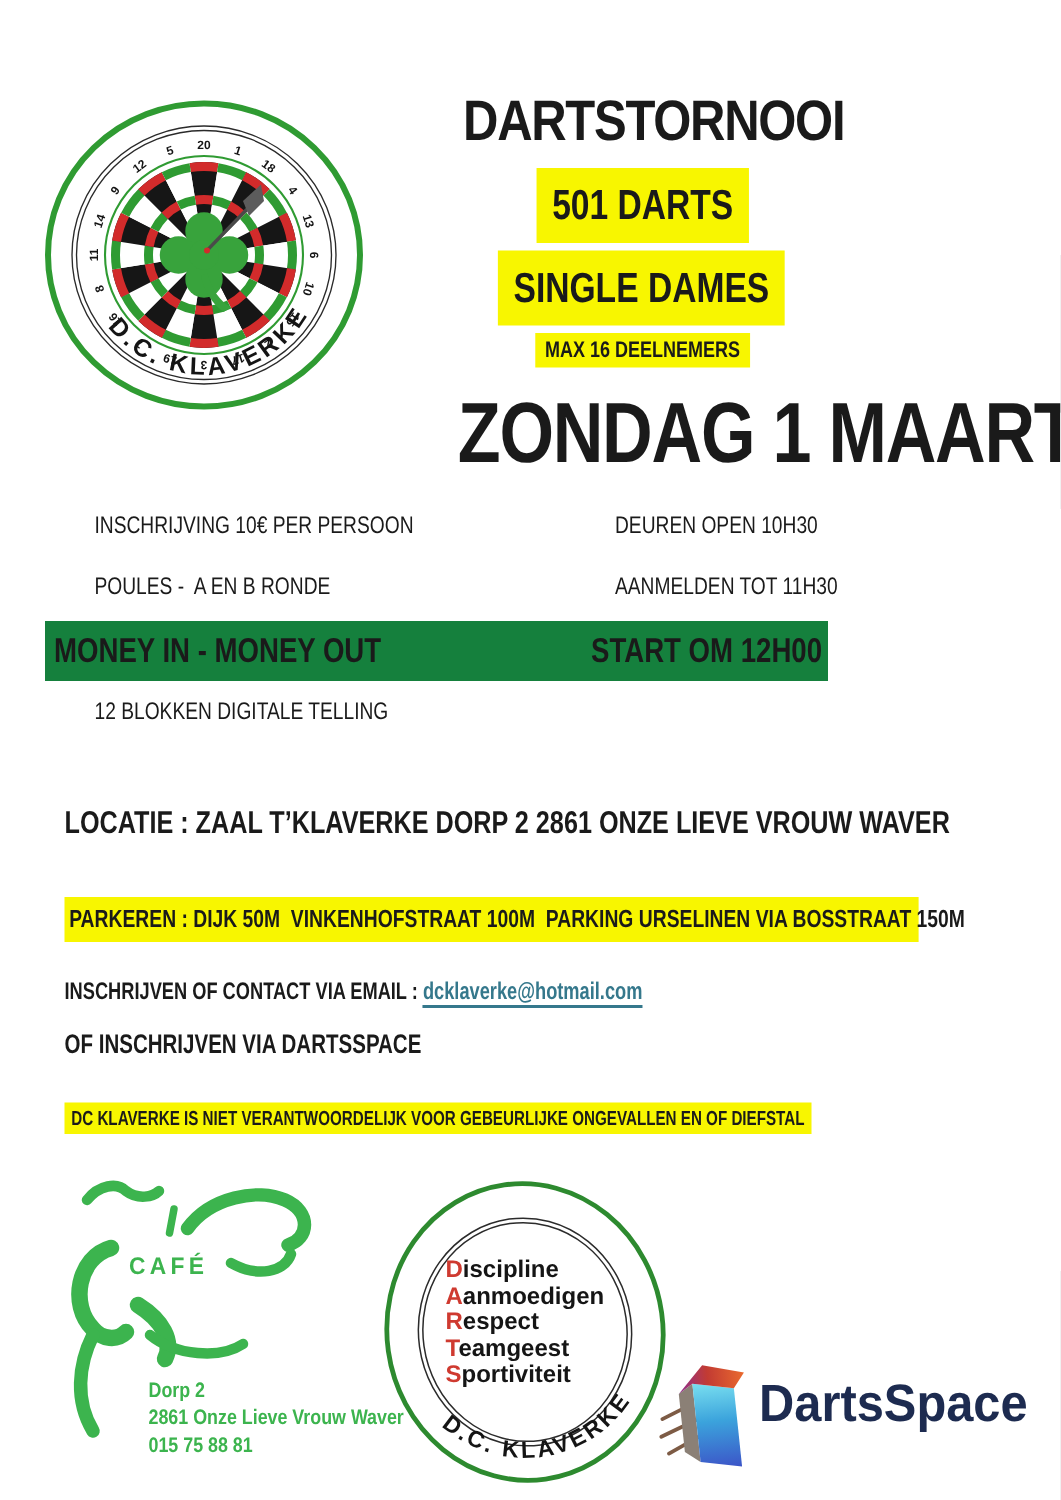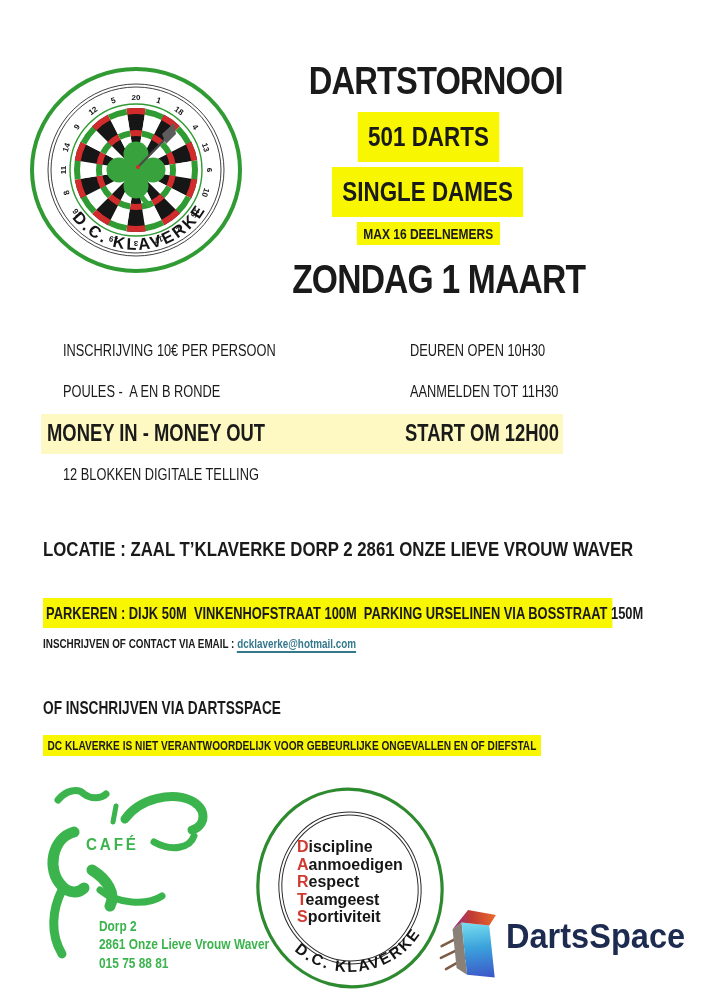--- a/index.html
+++ b/index.html
@@ -8,39 +8,39 @@
   .abs{position:absolute;}
   .cond{display:inline-block;transform-origin:0 50%;white-space:pre;}
   .condc{display:inline-block;transform-origin:50% 50%;white-space:pre;}
 
   
   .title{left:288px;top:60px;width:280px;text-align:right;font-size:38px;font-weight:bold;letter-spacing:-1px;}
   .title .condc{transform:scaleX(.86);}
   .badges{left:288px;top:112px;width:280px;display:flex;flex-direction:column;align-items:center;gap:5px;text-align:center;}
   .badge{background:#f8f600;font-weight:bold;font-size:28px;padding:9px 13px;transform:scaleX(.8);transform-origin:50% 50%;white-space:pre;}
   .badge.small{font-size:15px;padding:3px 8px;}
-  .date{left:260px;top:256px;width:340px;text-align:left;font-size:41px;font-weight:bold;letter-spacing:-1px;}
+  .date{left:260px;top:256px;width:340px;text-align:left;font-size:57px;font-weight:bold;letter-spacing:-1px;}
   .date .condc{transform:scaleX(.82);}
 
   
   .row{left:43px;width:540px;height:30px;font-size:16px;font-weight:normal;margin-left:20px;}
   .row .left{position:absolute;left:0;top:0;transform:scaleX(.8);}
   .row .right{position:absolute;left:347px;top:0;transform:scaleX(.8);}
-  .band{left:41px;top:414px;width:522px;height:40px;background:#fef9c3;font-size:23px;font-weight:bold;}
+  .band{left:30px;top:414px;width:522px;height:40px;background:#15803d;font-size:23px;font-weight:bold;}
   .band .left{position:absolute;left:6px;top:6px;transform:scaleX(.8);}
   .band .right{position:absolute;left:364px;top:6px;transform:scaleX(.8);}
 
   .location{left:43px;top:537px;font-size:21px;font-weight:bold;}
   .location .cond{transform:scaleX(.8);}
   .parkband{left:43px;top:598px;width:726px;height:30px;background:#f8f600;line-height:30px;
             font-size:16.5px;font-weight:bold;transform:scaleX(.78);transform-origin:0 50%;padding-left:4px;white-space:pre;}
-  .emailrow{left:43px;top:636px;font-size:13px;font-weight:bold;}
+  .emailrow{left:43px;top:653px;font-size:16px;font-weight:bold;}
   .emailrow .cond{transform:scaleX(.76);}
   .email-link{color:#35788c;text-decoration:none;border-bottom:2px solid #35788c;cursor:pointer;}
-  .altrow{left:43px;top:686px;font-size:18px;font-weight:bold;margin-top:12px;}
+  .altrow{left:43px;top:686px;font-size:18px;font-weight:bold;}
   .altrow .cond{transform:scaleX(.76);}
   .disclaimer{left:43px;top:735px;background:#f8f600;font-size:13.5px;font-weight:bold;padding:3px 6px;
               transform:scaleX(.75);transform-origin:0 50%;white-space:pre;}
 
   
   .cafe-line1{left:86px;top:836px;color:#3cb44e;font-size:16px;font-weight:bold;letter-spacing:3px;}
   .cafe-line1 .cond{transform:scaleX(.95);}
   .cafe-line2{left:96px;top:868px;color:#3cb44e;font-size:20px;font-weight:bold;letter-spacing:2px;}
   .cafe-line2 .cond{transform:scaleX(.95);}
   .cafe-addr{left:87px;top:917px;color:#3cb44e;font-size:14px;font-weight:600;line-height:1.32;margin-left:12px;}

